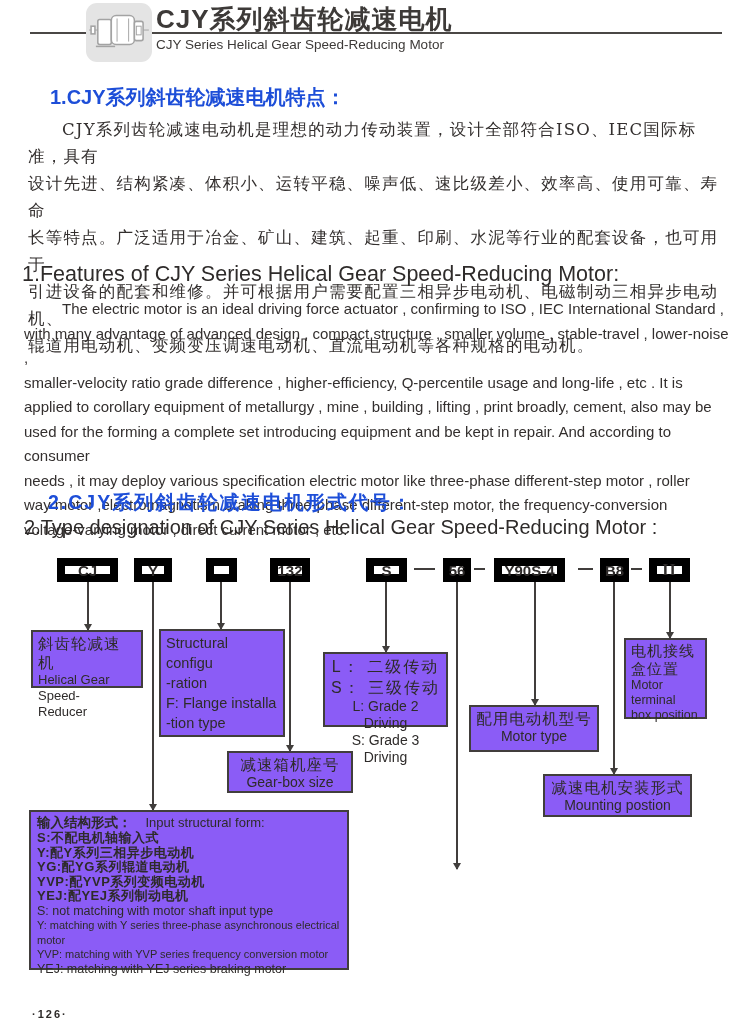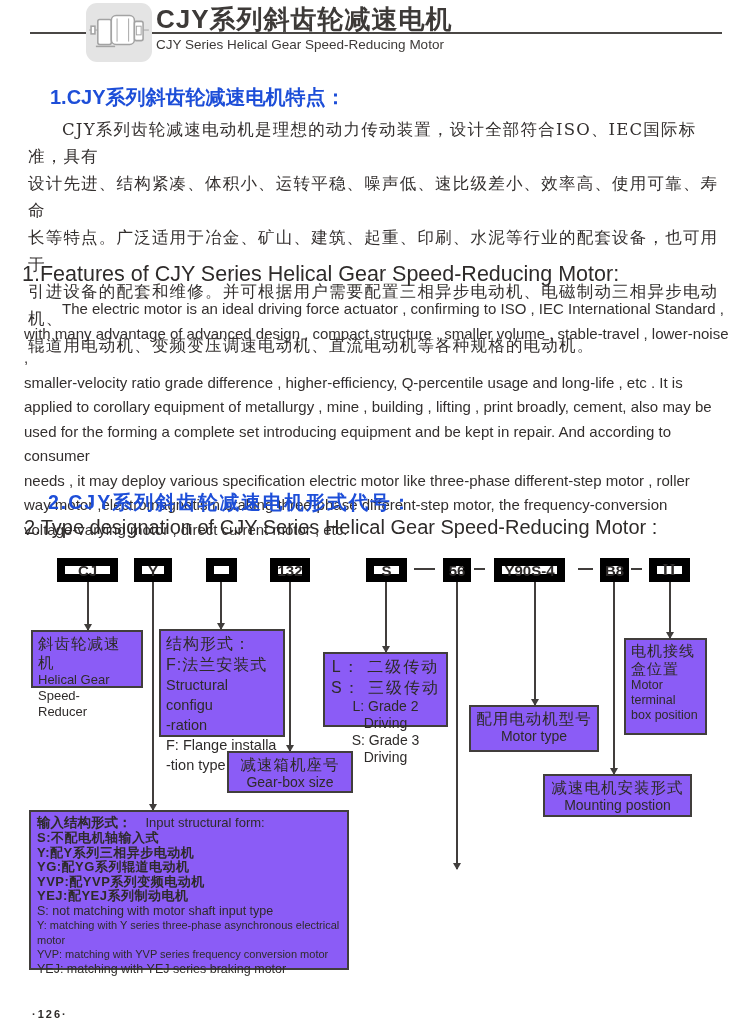--- a/index.html
+++ b/index.html
@@ -128,22 +128,20 @@
     <div class="conn" style="left:613px;height:192px;"></div>
     <div class="conn" style="left:669px;height:56px;"></div>
 
     <div class="lbox" id="lbox-reducer" style="left:31px;top:78px;width:112px;height:58px;">
       <div class="cn">斜齿轮减速机</div>
       <div class="en">Helical Gear Speed-
 Reducer</div>
     </div>
 
     <div class="lbox" id="lbox-structure" style="left:159px;top:77px;width:126px;height:108px;">
-      <div class="cn">结构形式：
-F:法兰安装式</div>
       <div class="en">Structural configu
 -ration
 F:  Flange installa
 -tion type</div>
     </div>
 
     <div class="lbox ctr" id="lbox-grades" style="left:323px;top:100px;width:125px;height:75px;">
       <div class="cn">L：  二级传动
 S：  三级传动</div>
       <div class="en">L: Grade 2 Driving
@@ -153,21 +151,21 @@
     <div class="lbox ctr" id="lbox-gearbox" style="left:227px;top:199px;width:126px;height:42px;">
       <div class="cn">减速箱机座号</div>
       <div class="en">Gear-box size</div>
     </div>
 
     <div class="lbox ctr" id="lbox-motor-type" style="left:469px;top:153px;width:130px;height:47px;">
       <div class="cn">配用电动机型号</div>
       <div class="en">Motor type</div>
     </div>
 
-    <div class="lbox" id="lbox-terminal" style="left:624px;top:86px;width:83px;height:97px;">
+    <div class="lbox" id="lbox-terminal" style="left:624px;top:86px;width:83px;height:81px;">
       <div class="cn">电机接线
 盒位置</div>
       <div class="en">Motor terminal
 box position</div>
     </div>
 
     <div class="lbox ctr" id="lbox-mounting" style="left:543px;top:222px;width:149px;height:43px;">
       <div class="cn">减速电机安装形式</div>
       <div class="en">Mounting postion</div>
     </div>

